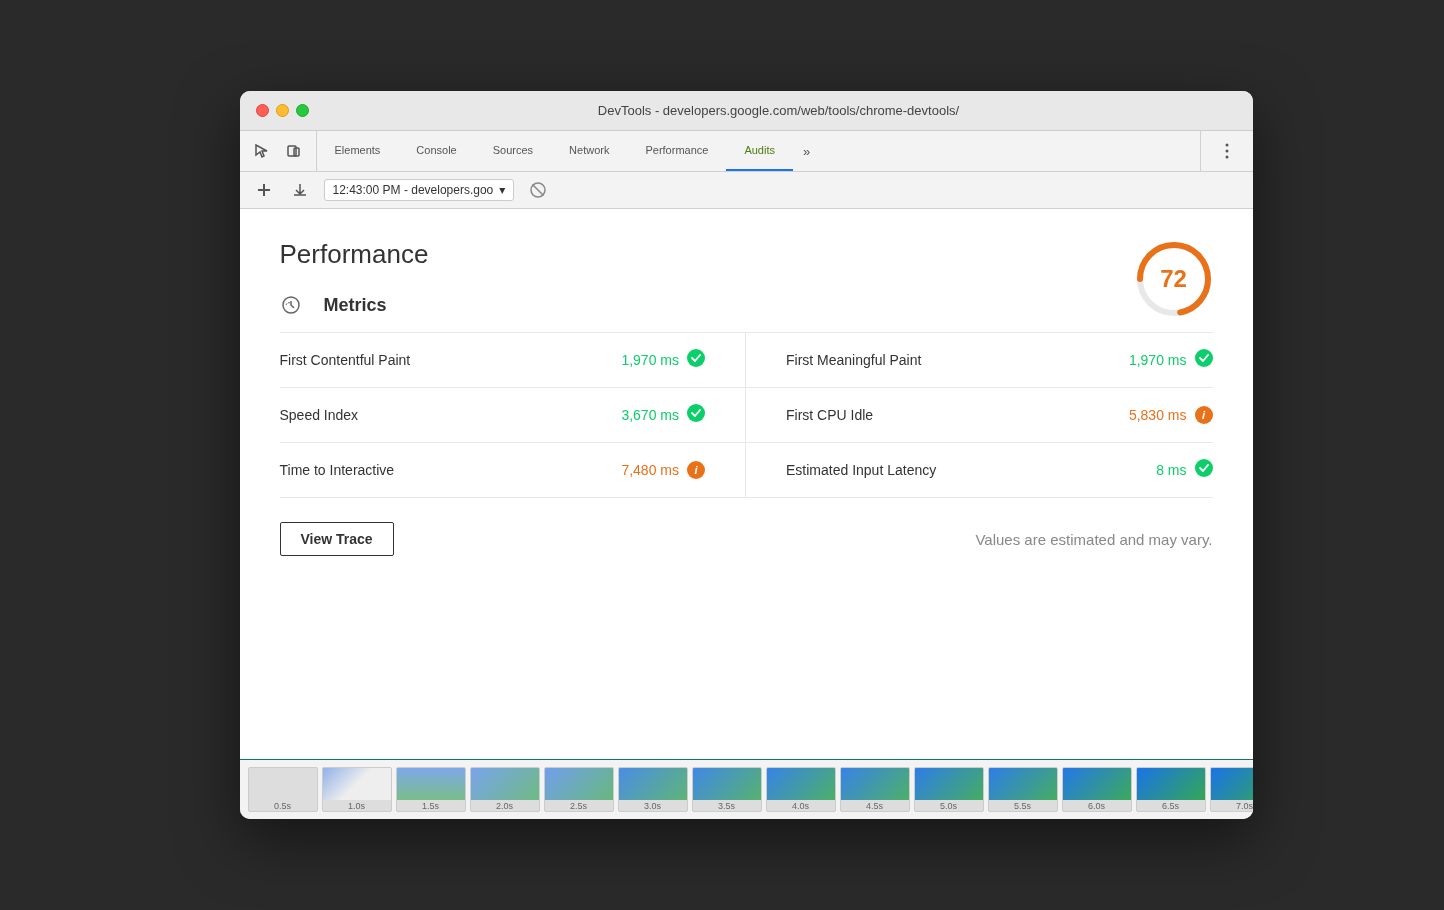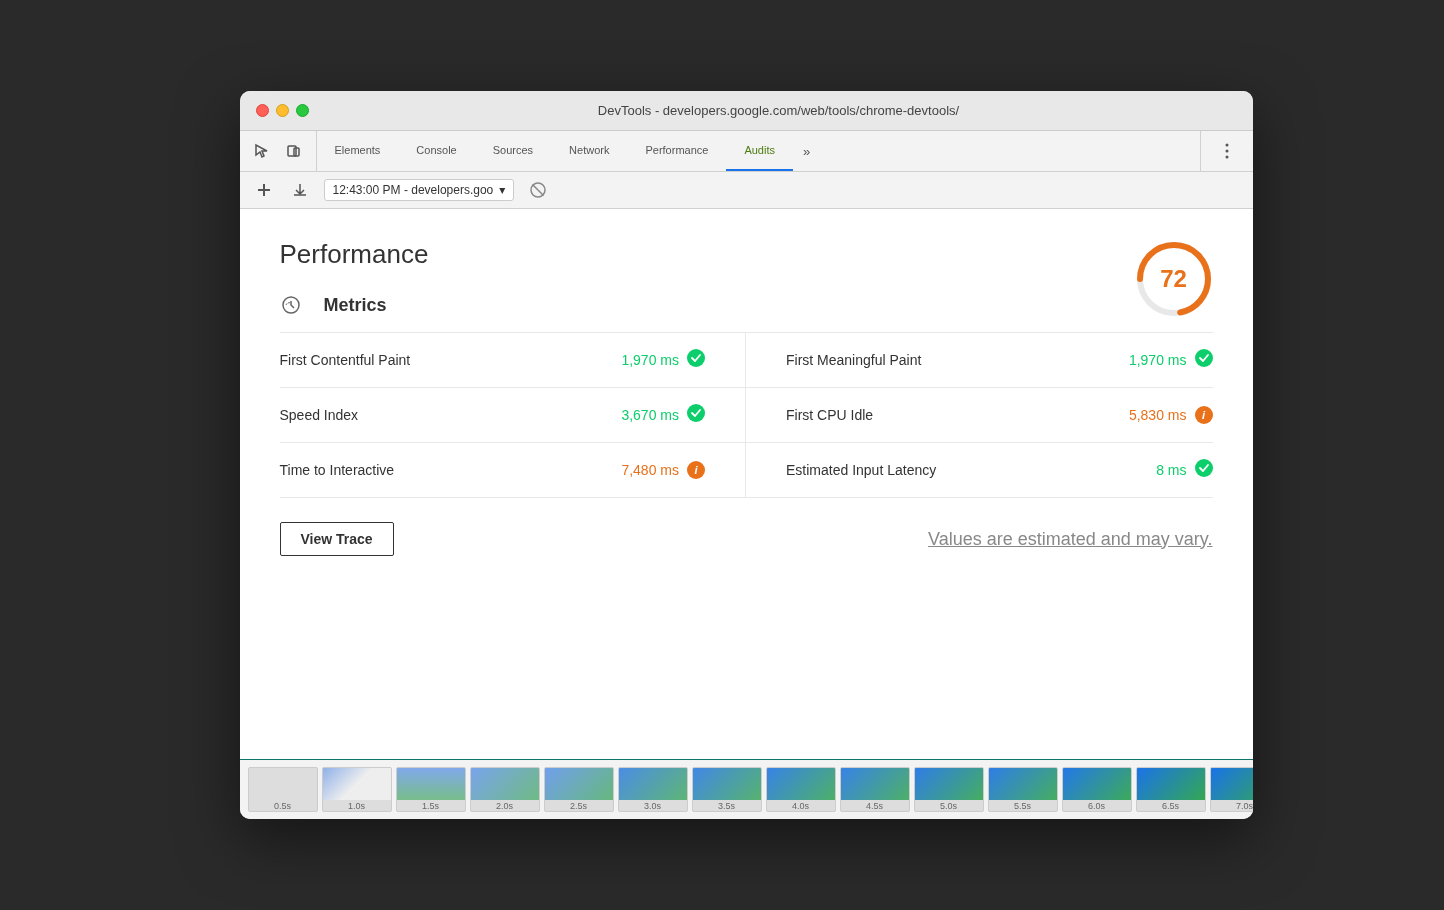--- a/index.html
+++ b/index.html
@@ -290,23 +290,22 @@
       background: white;
       padding: 8px 20px;
       font-size: 14px;
       font-weight: 600;
       color: #333;
       cursor: pointer;
       border-radius: 2px;
     }
 
     .values-note {
-      font-size: 18px;
+      font-size: 15px;
       color: #888;
-      text-decoration: underline;
     }
 
     
     .filmstrip {
       background: #f3f3f3;
       border-top: 1px solid #0f766e;
       height: 60px;
       display: flex;
       align-items: center;
       padding: 0 8px;

